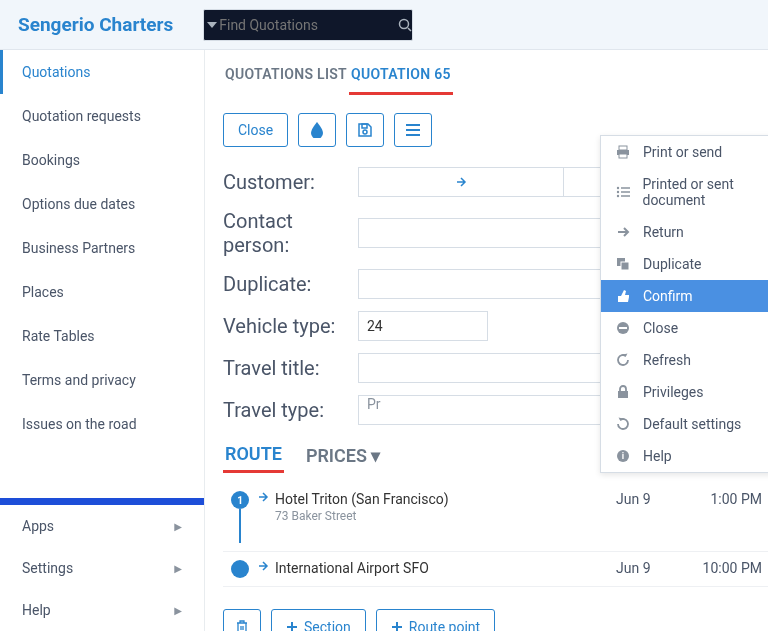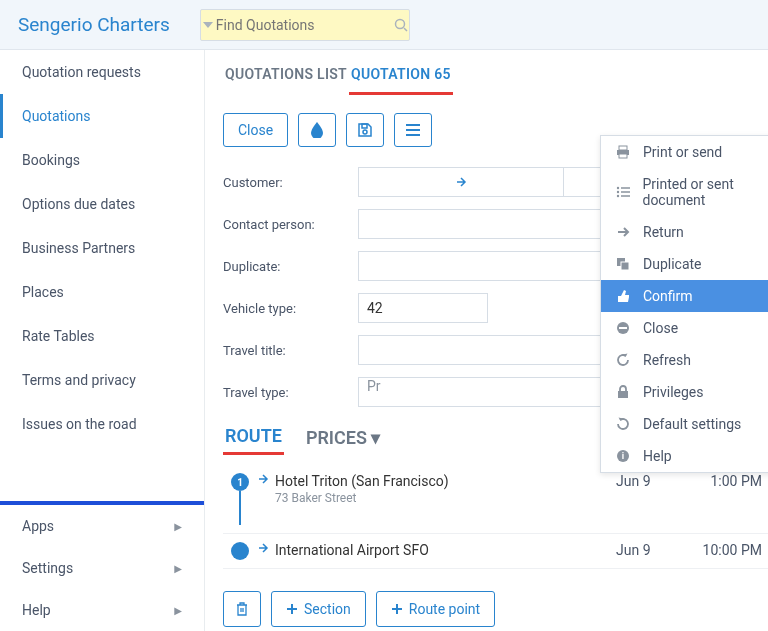--- a/index.html
+++ b/index.html
@@ -1,40 +1,40 @@
 <!DOCTYPE html>
 <html><head>
 <meta charset="utf-8">
 <style>
 *{margin:0;padding:0;box-sizing:border-box;font-family:-apple-system,BlinkMacSystemFont,"Segoe UI",Roboto,sans-serif}
 body{width:768px;height:631px;background:#fff;overflow:hidden;font-size:14px;color:#333}
 .topbar{height:50px;background:#f1f6fb;border-bottom:1px solid #e0e6ed;display:flex;align-items:center;padding:0 18px}
-.brand{font-size:19px;font-weight:400;color:#2984ce;margin-right:30px}
-.search{display:flex;align-items:center;background:#fef9c3;border:1px solid #d6dde5;border-radius:2px;height:32px;width:210px}
+.brand{font-size:19px;font-weight:700;color:#2984ce;margin-right:30px}
+.search{display:flex;align-items:center;background:#0f172a;border:1px solid #d6dde5;border-radius:2px;height:32px;width:210px}
 .search-prefix{width:34px;display:flex;align-items:center;justify-content:center;color:#aab3bd}
 .search-input{flex:1;border:none;outline:none;font-size:14px;color:#888;background:transparent}
 .search-btn{width:34px;display:flex;align-items:center;justify-content:center;color:#aab3bd}
 .layout{display:flex;height:581px}
 .sidebar{width:205px;border-right:1px solid #e8ecef;display:flex;flex-direction:column}
 .side-top{flex:1}
 .side-item{padding:14px 22px;color:#4a5568;cursor:pointer;font-size:14px}
 .side-item.active{color:#2984ce;border-left:3px solid #2984ce;padding-left:19px}
-.side-bottom{border-top:4px solid #1d4ed8}
+.side-bottom{border-top:7px solid #1d4ed8}
 .side-item2{padding:13px 22px;color:#4a5568;cursor:pointer;display:flex;justify-content:space-between;align-items:center}
 .caret{color:#8a939e;font-size:10px}
 .main{flex:1;padding:0 0 0 18px;position:relative}
 .tabs{display:flex;padding-top:16px}
 .tab{padding:0 2px 10px 2px;font-weight:600;font-size:14px;color:#6b7785;letter-spacing:.3px}
 .tab.active{color:#2984ce;border-bottom:3px solid #e53935}
 .toolbar{display:flex;gap:10px;margin-top:18px}
 .tbtn{border:1px solid #2984ce;background:#fff;color:#2984ce;border-radius:3px;height:34px;padding:0 14px;display:flex;align-items:center;justify-content:center;cursor:pointer;font-size:14px}
 .ibtn{border:1px solid #2984ce;background:#fff;color:#2984ce;border-radius:3px;height:34px;width:38px;display:flex;align-items:center;justify-content:center;cursor:pointer}
 .form{margin-top:20px}
 .row{display:flex;align-items:center;margin-bottom:12px}
-.lbl{width:135px;color:#4a5568;font-size:13px}
+.lbl{width:135px;color:#4a5568;font-size:20px}
 .fld{border:1px solid #d6dde5;height:30px;flex:1;min-width:0}
 .fld.sm{flex:0 0 130px}
 .fld.pre{border:1px solid #d6dde5;height:30px;width:32px;display:flex;align-items:center;justify-content:center;color:#2984ce;margin-right:-1px}
 .fld.caret-box{display:flex;justify-content:flex-end;padding-right:10px;color:#8a939e}
 .pass-icon{width:38px;height:30px;border:1px solid #d6dde5;background:#eef2f6;display:flex;align-items:center;justify-content:center;color:#8a939e;margin-left:8px}
 .pass-ext{width:38px;height:30px;border:1px solid #d6dde5;display:flex;align-items:center;justify-content:center;color:#8a939e;margin-left:8px}
 .veh{border:1px solid #d6dde5;height:30px;width:120px;display:flex;align-items:center;padding:0 10px;color:#4a5568;margin-left:8px}
 .subtabs{display:flex;gap:20px;margin-top:8px;margin-bottom:10px}
 .subtab{padding:6px 2px;font-weight:600;font-size:18px;color:#6b7785;display:flex;align-items:center;gap:4px}
 .subtab.active{color:#2984ce;border-bottom:3px solid #e53935}
@@ -75,22 +75,22 @@
           <circle cx="6" cy="6" r="4.5" stroke="currentColor" stroke-width="1.5" fill="none"></circle>
           <line x1="10" y1="10" x2="13" y2="13" stroke="currentColor" stroke-width="1.5"></line>
         </svg>
     </div>
   </div>
 </div>
 
 <div class="layout">
   <div class="sidebar">
     <div class="side-top">
+      <div class="side-item active">Quotations</div>
       <div class="side-item">Quotation requests</div>
-      <div class="side-item active">Quotations</div>
       <div class="side-item">Bookings</div>
       <div class="side-item">Options due dates</div>
       <div class="side-item">Business Partners</div>
       <div class="side-item">Places</div>
       <div class="side-item">Rate Tables</div>
       <div class="side-item">Terms and privacy</div>
       <div class="side-item">Issues on the road</div>
     </div>
     <div class="side-bottom">
       <div class="side-item2">
@@ -167,21 +167,21 @@
         <div class="pass-ext">
           <svg width="13" height="13" viewBox="0 0 13 13">
               <path d="M4 2 L2 2 L2 11 L11 11 L11 9" stroke="currentColor" stroke-width="1.5" fill="none"></path>
               <path d="M7 2 L11 2 L11 6 M11 2 L6 7" stroke="currentColor" stroke-width="1.5" fill="none"></path>
             </svg>
         </div>
       </div>
       <div class="row">
         <div class="lbl">Vehicle type:</div>
         <div class="fld sm" style="padding:0 8px;display:flex;align-items:center">
-            <span>42</span>
+            <span>24</span>
           </div>
         <div style="flex:1"></div>
         <div class="veh">
             <span>1 vehicle</span>
           </div>
       </div>
       <div class="row">
         <div class="lbl">Travel title:</div>
         <div class="fld"></div>
       </div>

